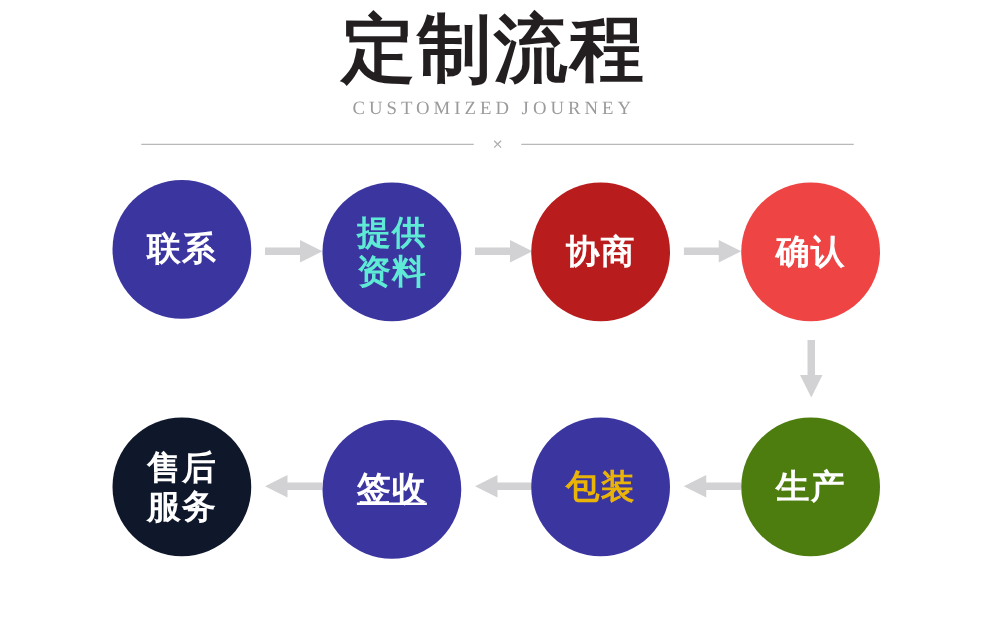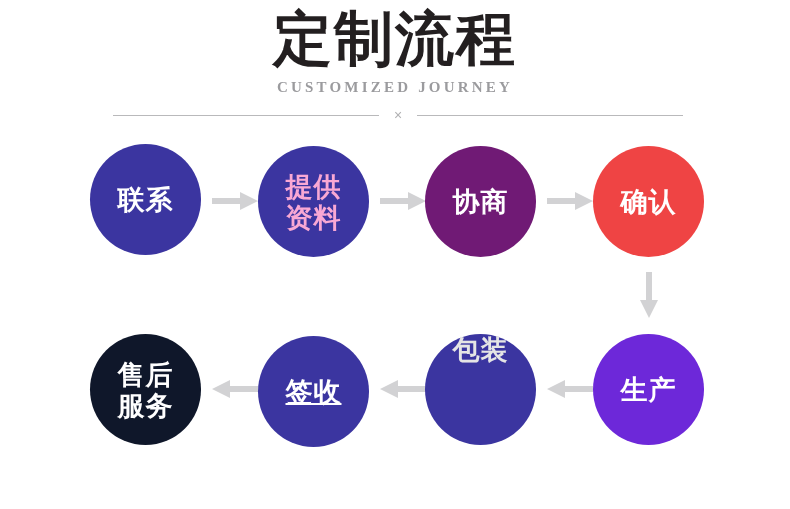--- a/index.html
+++ b/index.html
@@ -39,21 +39,21 @@
     color: #231f20;
     letter-spacing: 2px;
     font-family: "DejaVu Sans", "Liberation Sans", sans-serif;
   }
 
   .subtitle {
     margin: 0;
     padding-top: 5px;
     font-size: 15px;
     line-height: 20px;
-    font-weight: bold;
+    font-weight: normal;
     letter-spacing: 3.2px;
     color: #9b9b9e;
     font-family: "Liberation Serif", "DejaVu Serif", serif;
   }
 
   .divider {
     position: absolute;
     left: 113px;
     top: 108px;
     width: 570px;
@@ -166,32 +166,32 @@
     <div class="node n-r1c1" style="background: rgb(59, 53, 160); color: rgb(255, 255, 255);">
       <span class="line">联系</span>
     </div>
 
     <div class="arrow a-h a-r1a1" style="color: rgb(210, 210, 212);">
       <svg width="46" height="24" viewBox="0 0 46 24" aria-hidden="true">
         <path d="M0 9 H28 V3 L46 12 L28 21 V15 H0 Z" fill="currentColor"></path>
       </svg>
     </div>
 
-    <div class="node n-r1c2" style="background: rgb(59, 53, 160); color: #f9a8d4; text-align: right;">
+    <div class="node n-r1c2" style="background: rgb(59, 53, 160); color: #5eead4; text-align: right;">
       <span class="line">提供</span>
       <span class="line">资料</span>
     </div>
 
     <div class="arrow a-h a-r1a2" style="color: rgb(210, 210, 212);">
       <svg width="46" height="24" viewBox="0 0 46 24" aria-hidden="true">
         <path d="M0 9 H28 V3 L46 12 L28 21 V15 H0 Z" fill="currentColor"></path>
       </svg>
     </div>
 
-    <div class="node n-r1c3" style="background: #701a75; color: rgb(255, 255, 255);">
+    <div class="node n-r1c3" style="background: #b91c1c; color: rgb(255, 255, 255);">
       <span class="line">协商</span>
     </div>
 
     <div class="arrow a-h a-r1a3" style="color: rgb(210, 210, 212);">
       <svg width="46" height="24" viewBox="0 0 46 24" aria-hidden="true">
         <path d="M0 9 H28 V3 L46 12 L28 21 V15 H0 Z" fill="currentColor"></path>
       </svg>
     </div>
 
     <div class="node n-r1c4" style="background: #ef4444; color: rgb(255, 255, 255);">
@@ -218,28 +218,28 @@
     <div class="node n-r2c2" style="background: rgb(59, 53, 160); color: rgb(255, 255, 255);">
       <span class="line">签收</span>
     </div>
 
     <div class="arrow a-h a-r2a2" style="color: rgb(210, 210, 212);">
       <svg width="46" height="24" viewBox="0 0 46 24" aria-hidden="true">
         <path d="M46 9 H18 V3 L0 12 L18 21 V15 H46 Z" fill="currentColor"></path>
       </svg>
     </div>
 
-    <div class="node n-r2c3" style="background: rgb(59, 53, 160); color: #e5e5e5; justify-content: space-between;">
+    <div class="node n-r2c3" style="background: rgb(59, 53, 160); color: #eab308;">
       <span class="line">包装</span>
     </div>
 
     <div class="arrow a-h a-r2a3" style="color: rgb(210, 210, 212);">
       <svg width="46" height="24" viewBox="0 0 46 24" aria-hidden="true">
         <path d="M46 9 H18 V3 L0 12 L18 21 V15 H46 Z" fill="currentColor"></path>
       </svg>
     </div>
 
-    <div class="node n-r2c4" style="background: #6d28d9; color: rgb(255, 255, 255);">
+    <div class="node n-r2c4" style="background: #4d7c0f; color: rgb(255, 255, 255);">
       <span class="line">生产</span>
     </div>
 
   </div>
 </div>
 
 </body></html>

